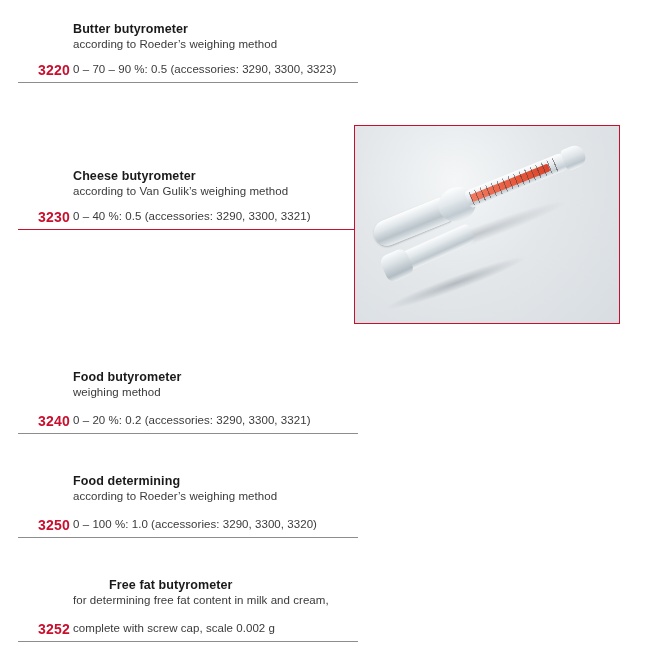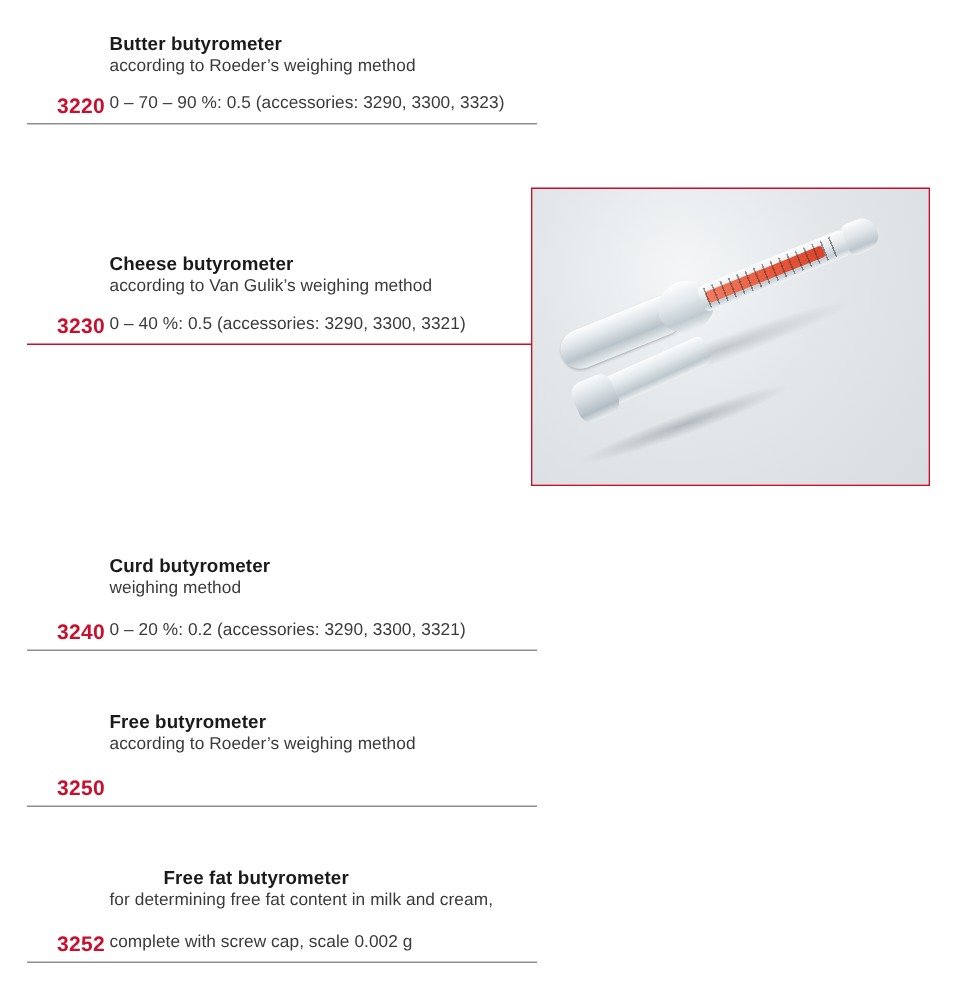--- a/index.html
+++ b/index.html
@@ -222,31 +222,32 @@
 
   <div class="entry" style="top:160px; width:549px; height:90px;">
     <div class="title" style="top:9px;">Cheese butyrometer</div>
     <div class="subtitle" style="top:25px;">according to Van Gulik’s weighing method</div>
     <div class="code" style="top:49px;">3230</div>
     <div class="spec" style="top:50px;">0 – 40 %: 0.5 (accessories: 3290, 3300, 3321)</div>
     <div class="rule red" style="left:18px; top:69px; width:340px;"></div>
   </div>
 
   <div class="entry" style="top:368px; width:653px; height:80px;">
-    <div class="title" style="top:2px;">Curd butyrometer</div>
+    <div class="title" style="top:2px;">Food butyrometer</div>
     <div class="subtitle" style="top:18px;">weighing method</div>
     <div class="code" style="top:45px;">3240</div>
     <div class="spec" style="top:46px;">0 – 20 %: 0.2 (accessories: 3290, 3300, 3321)</div>
     <div class="rule" style="left:18px; top:65px; width:340px;"></div>
   </div>
 
   <div class="entry" style="top:472px; width:653px; height:80px;">
-    <div class="title" style="top:2px;">Free butyrometer</div>
+    <div class="title" style="top:2px;">Food determining</div>
     <div class="subtitle" style="top:18px;">according to Roeder’s weighing method</div>
     <div class="code" style="top:45px;">3250</div>
+    <div class="spec" style="top:46px;">0 – 100 %: 1.0 (accessories: 3290, 3300, 3320)</div>
     <div class="rule" style="left:18px; top:65px; width:340px;"></div>
   </div>
 
   <div class="entry" style="top:576px; width:653px; height:80px;">
     <div class="title" style="top:2px;margin-left:36px;">Free fat butyrometer</div>
     <div class="subtitle" style="top:18px;">for determining free fat content in milk and cream,</div>
     <div class="code" style="top:45px;">3252</div>
     <div class="spec" style="top:46px;">complete with screw cap, scale 0.002 g</div>
     <div class="rule" style="left:18px; top:65px; width:340px;"></div>
   </div>

